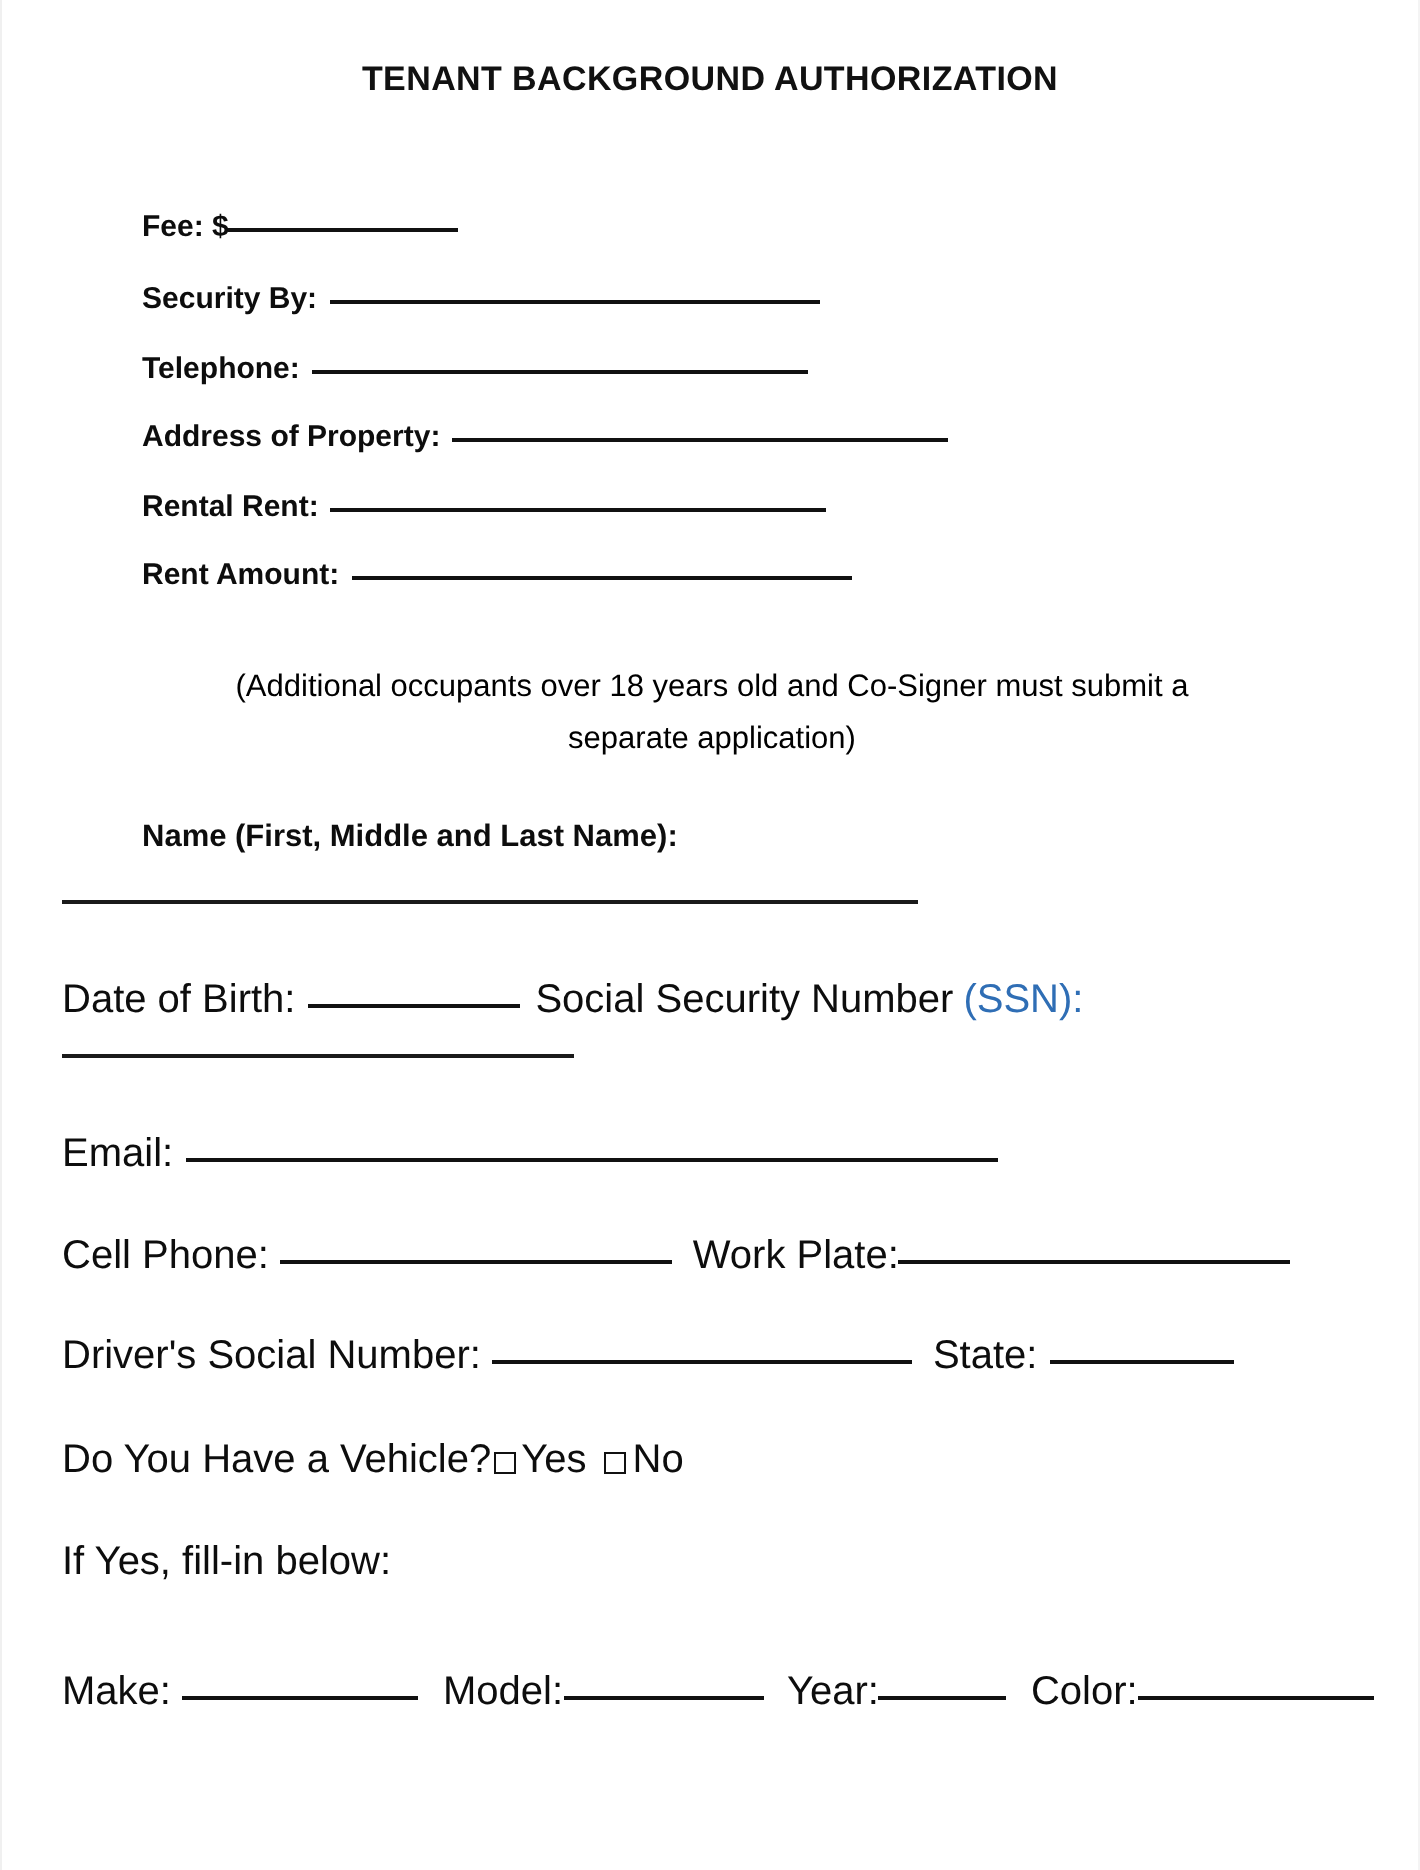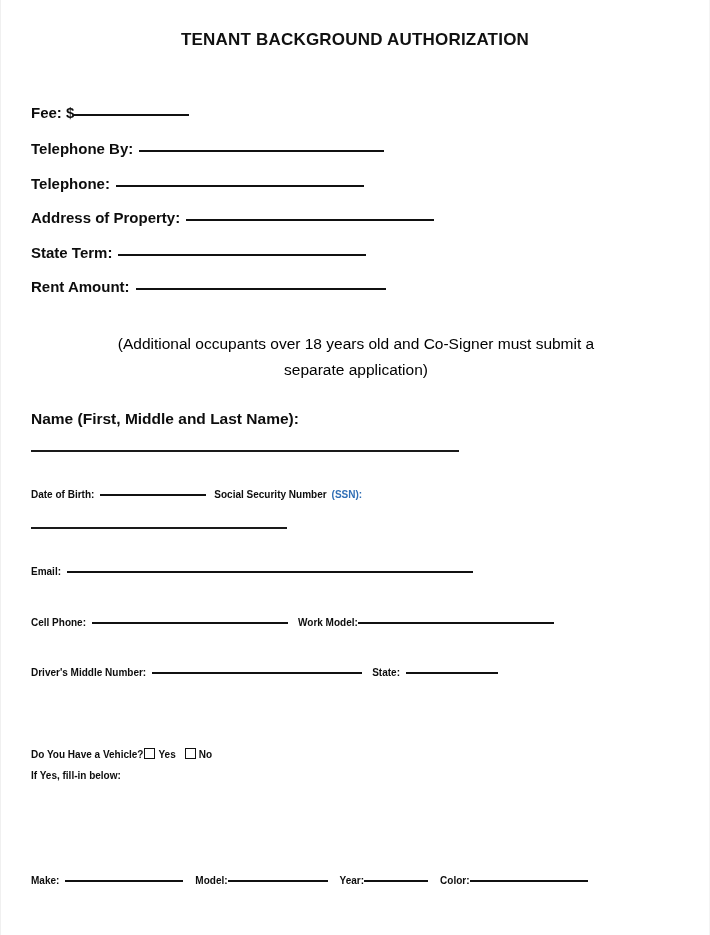--- a/index.html
+++ b/index.html
@@ -33,28 +33,28 @@
     font-weight: bold;
     letter-spacing: 0.2px;
     color: #111111;
   }
 
   
   .row {
     position: absolute;
     left: 30px;
     white-space: nowrap;
-    font-size: 10px;
+    font-size: 20px;
     line-height: 1;
     color: #0d0d0d;
-    font-weight: bold;
   }
   .row.bold {
     font-weight: bold;
     font-size: 15px;
+    margin-left: 40px;
   }
 
   
   .blank {
     display: inline-block;
     border-bottom: 2px solid #111111;
     vertical-align: baseline;
     position: relative;
     top: -2px;
     height: 0.85em;
@@ -99,33 +99,33 @@
 
 <div class="page">
 
   <div class="doc-title">TENANT BACKGROUND AUTHORIZATION</div>
 
   <div class="row bold" style="top:103px;">
     <span>Fee: $</span><span class="blank" style="width:115px;"></span>
   </div>
 
   <div class="row bold" style="top:139px;">
-    <span>Telephone By:</span><span class="blank" style="width:245px;margin-left:6px;"></span>
+    <span>Security By:</span><span class="blank" style="width:245px;margin-left:6px;"></span>
   </div>
 
   <div class="row bold" style="top:208px;">
     <span>Address of Property:</span><span class="blank" style="width:248px;margin-left:6px;"></span>
   </div>
 
   <div class="row bold" style="top:174px;">
     <span>Telephone:</span><span class="blank" style="width:248px;margin-left:6px;"></span>
   </div>
 
   <div class="row bold" style="top:243px;">
-    <span>State Term:</span><span class="blank" style="width:248px;margin-left:6px;"></span>
+    <span>Rental Rent:</span><span class="blank" style="width:248px;margin-left:6px;"></span>
   </div>
 
   <div class="row bold" style="top:277px;">
     <span>Rent Amount:</span><span class="blank" style="width:250px;margin-left:6px;"></span>
   </div>
 
   <div class="notice">
     <span>(Additional occupants over 18 years old and Co-Signer must submit a</span><br>
     <span>separate application)</span>
   </div>
@@ -138,33 +138,33 @@
   <div class="row" style="top:487px;">
     <span>Date of Birth:</span><span class="blank" style="width:106px;margin-left:6px;"></span><span style="margin-left:8px;">Social Security Number</span><span class="ssn-blue" style="margin-left:5px;">(SSN):</span>
   </div>
   <div class="rule" style="left:30px;width:256px;top:527px;"></div>
 
   <div class="row" style="top:564px;">
     <span>Email:</span><span class="blank" style="width:406px;margin-left:6px;"></span>
   </div>
 
   <div class="row" style="top:615px;">
-    <span>Cell Phone:</span><span class="blank" style="width:196px;margin-left:6px;"></span><span style="margin-left:10px;">Work Model:</span><span class="blank" style="width:196px;"></span>
+    <span>Cell Phone:</span><span class="blank" style="width:196px;margin-left:6px;"></span><span style="margin-left:10px;">Work Plate:</span><span class="blank" style="width:196px;"></span>
   </div>
 
   <div class="row" style="top:665px;">
-    <span>Driver's Middle Number:</span><span class="blank" style="width:210px;margin-left:6px;"></span><span style="margin-left:10px;">State:</span><span class="blank" style="width:92px;margin-left:6px;"></span>
+    <span>Driver's Social Number:</span><span class="blank" style="width:210px;margin-left:6px;"></span><span style="margin-left:10px;">State:</span><span class="blank" style="width:92px;margin-left:6px;"></span>
   </div>
 
-  <div class="row" style="top:720px;margin-top:28px;">
+  <div class="row" style="top:720px;">
     <span>Do You Have a Vehicle?</span><span class="checkbox"></span><span>Yes</span><span class="checkbox" style="margin-left:9px;"></span><span>No</span>
   </div>
 
   <div class="row" style="top:771px;">
     <span>If Yes, fill-in below:</span>
   </div>
 
 
-  <div class="row" style="top:873px;">
+  <div class="row" style="top:833px;">
     <span>Make:</span><span class="blank" style="width:118px;margin-left:6px;"></span><span style="margin-left:12px;">Model:</span><span class="blank" style="width:100px;"></span><span style="margin-left:12px;">Year:</span><span class="blank" style="width:64px;"></span><span style="margin-left:12px;">Color:</span><span class="blank" style="width:118px;"></span>
   </div>
 
 </div>
 
 </body></html>

